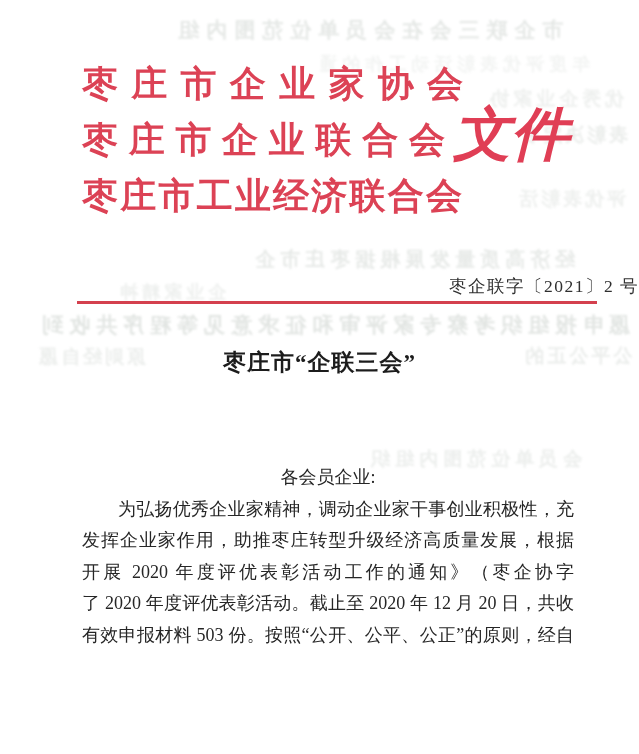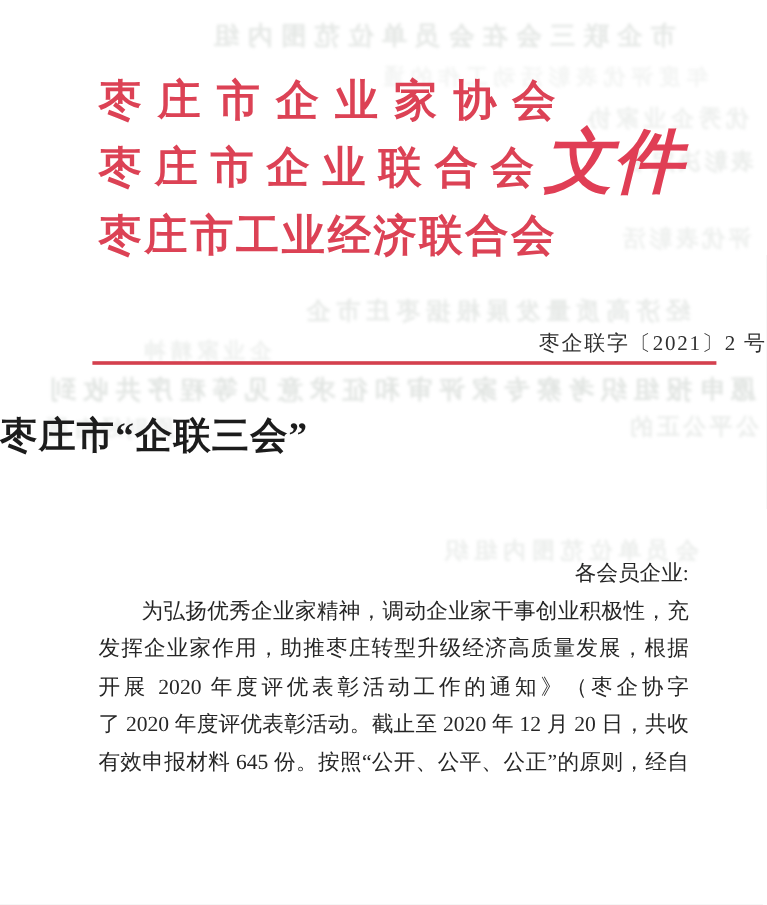--- a/index.html
+++ b/index.html
@@ -79,39 +79,39 @@
     position:absolute;
     top:301px;left:77px;
     width:520px;height:2.5px;
     background:#d4404e;
   }
 
   
   .doc-title{
     position:absolute;
     top:344px;left:0;right:0;
-    text-align:left;
+    text-align:center;
     font-weight:bold;
-    font-size:31px;
+    font-size:23px;
     line-height:38px;
     color:#1c1c1c;
     letter-spacing:1px;
   }
 
   
   .body-block{
     position:absolute;
     top:462px;left:82px;
     width:492px;
     font-size:18px;
     line-height:31.5px;
     color:#262626;
   }
   .salutation{
-    text-align:right;
+    text-align:center;
     height:31.5px;
     overflow:hidden;
   }
   .bline{
     text-align:justify;
     text-align-last:justify;
     height:31.5px;
     overflow:hidden;
   }
   .bline.indent{text-indent:36px;}
@@ -176,16 +176,16 @@
   <div class="doc-title">
     <div>枣庄市“企联三会”</div>
   </div>
 
   <div class="body-block">
     <div class="salutation">各会员企业:</div>
     <div class="bline indent">为弘扬优秀企业家精神，调动企业家干事创业积极性，充分</div>
     <div class="bline">发挥企业家作用，助推枣庄转型升级经济高质量发展，根据《枣</div>
     <div class="bline">开展 2020 年度评优表彰活动工作的通知》（枣企协字〔2020〕</div>
     <div class="bline">了 2020 年度评优表彰活动。截止至 2020 年 12 月 20 日，共收到</div>
-    <div class="bline">有效申报材料 645 份。按照“公开、公平、公正”的原则，经自</div>
+    <div class="bline">有效申报材料 503 份。按照“公开、公平、公正”的原则，经自</div>
   </div>
 
 </div>
 
 </body></html>

